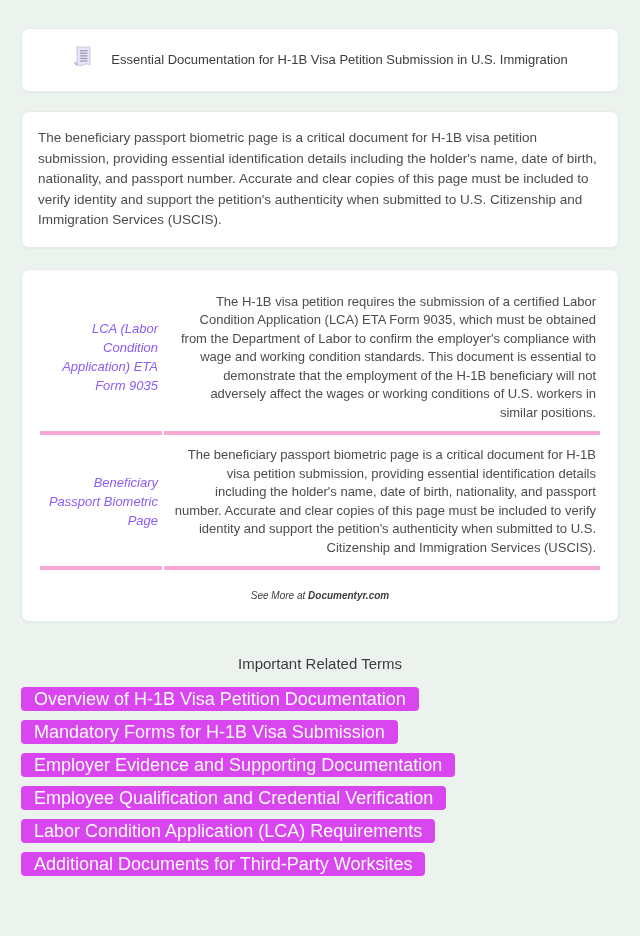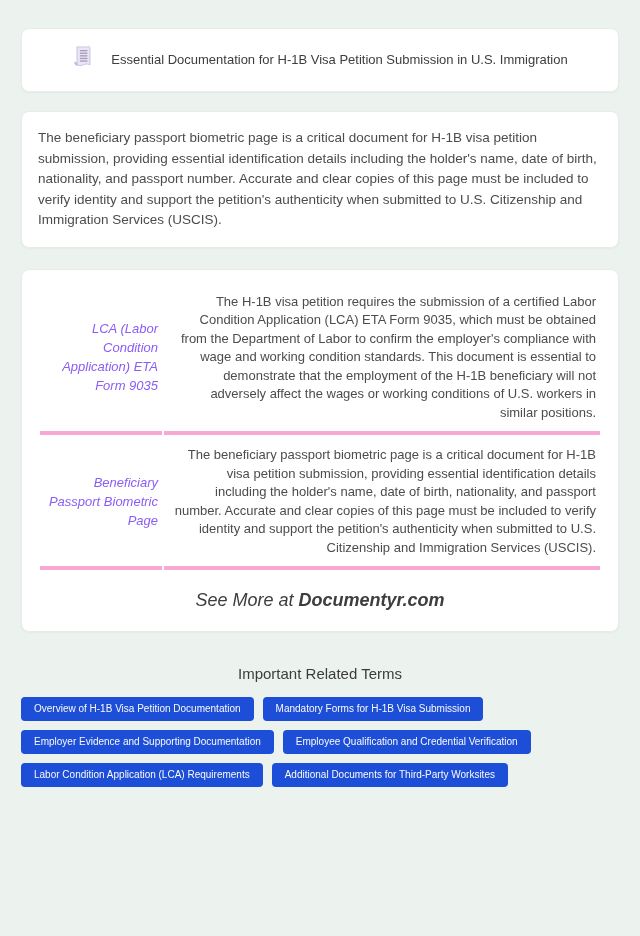--- a/index.html
+++ b/index.html
@@ -66,21 +66,21 @@
     font-style: italic;
   }
   td.desc-cell {
     line-height: 18.5px;
     color: #4c4c4c;
     padding-left: 14px;
   }
   .see-more {
     margin-top: 18px;
     text-align: center;
-    font-size: 18px;
+    font-size: 10px;
     font-style: italic;
     color: #3d3d3d;
   }
   .see-more .site { font-weight: bold; }
 
   
   .related-heading {
     margin-top: 33px;
     margin-bottom: 15px;
     text-align: center;
@@ -89,23 +89,23 @@
     color: #3c3c3c;
   }
   .tags {
     display: flex;
     flex-wrap: wrap;
     gap: 9px;
     align-content: flex-start;
   }
   .tag {
     display: inline-block;
-    background: #1d4ed8;
+    background: #d946ef;
     color: #fafafa;
-    font-size: 10px;
+    font-size: 18px;
     line-height: 14px;
     padding: 5px 13px;
     border-radius: 4px;
     cursor: pointer;
     white-space: nowrap;
   }
 </style>
 </head>
 <body>
 

